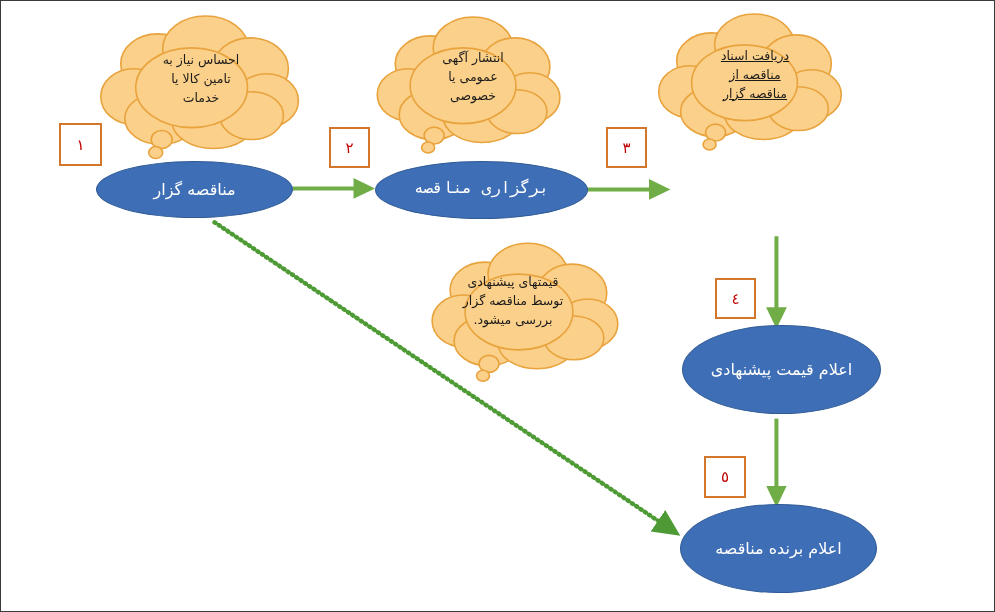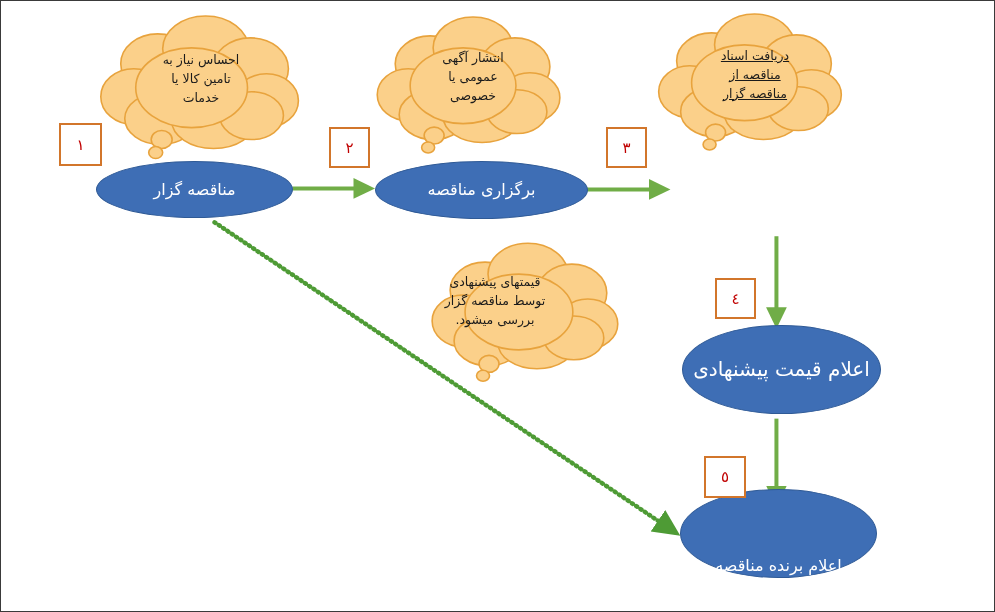--- a/index.html
+++ b/index.html
@@ -159,39 +159,39 @@
 خصوصی</div>
 
   <div class="cloud-text" style="left:145px; top:50px; width:110px; font-size:12.5px;">احساس نیاز به
 تامین کالا یا
 خدمات</div>
 
   <div class="cloud-text" style="left:700px; top:46px; width:108px; font-size:12.5px;text-decoration:underline;">دریافت اسناد
 مناقصه از
 مناقصه گزار</div>
 
-  <div class="cloud-text" style="left:424px; top:272px; width:140px; font-size:12.5px;">قیمتهای پیشنهادی
+  <div class="cloud-text" style="left:442px; top:272px; width:140px; font-size:12.5px;">قیمتهای پیشنهادی
 توسط مناقصه گزار
 بررسی میشود.</div>
 
   <div class="node" style="left:95px; top:160px; width:197px; height:57px; font-size:16px;">
     <span>مناقصه گزار</span>
   </div>
 
-  <div class="node" style="left:374px; top:160px; width:213px; height:58px; font-size:16px;">
+  <div class="node" style="left:374px; top:160px; width:213px; height:58px; font-size:16px;font-family:Liberation Mono, monospace;">
     <span>برگزاری مناقصه</span>
   </div>
 
 
-  <div class="node" style="left:681px; top:324px; width:199px; height:89px; font-size:20px;">
+  <div class="node" style="left:681px; top:324px; width:199px; height:89px; font-size:16px;">
     <span>اعلام قیمت
 پیشنهادی</span>
   </div>
 
-  <div class="node" style="left:679px; top:488px; width:197px; height:89px; font-size:16px;align-items:flex-end;">
+  <div class="node" style="left:679px; top:503px; width:197px; height:89px; font-size:16px;">
     <span>اعلام برنده
 مناقصه</span>
   </div>
 
   <div class="stepbox" style="left:58px; top:122px; width:43px; height:43px;">
     <span>١</span>
   </div>
 
   <div class="stepbox" style="left:328px; top:126px; width:41px; height:41px;">
     <span>٢</span>

